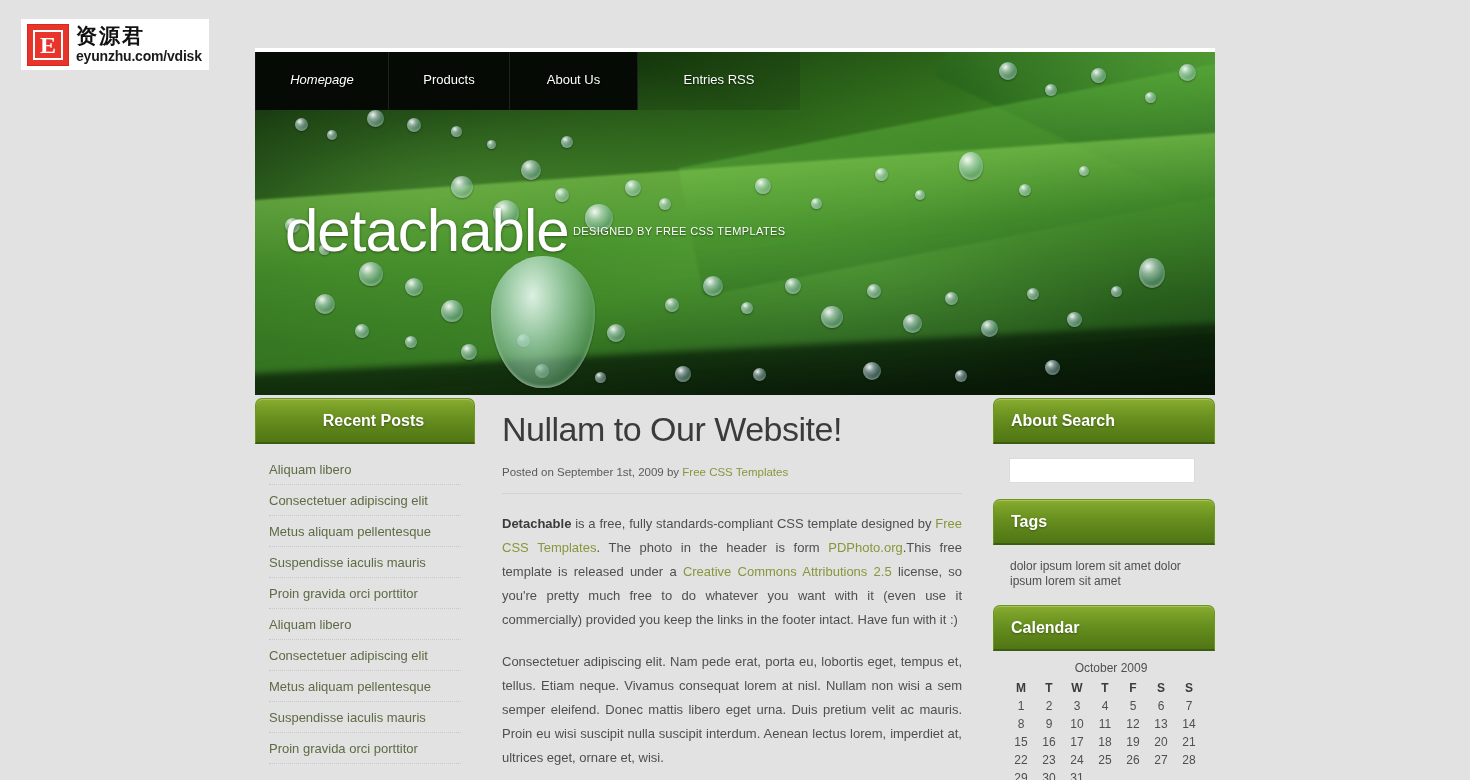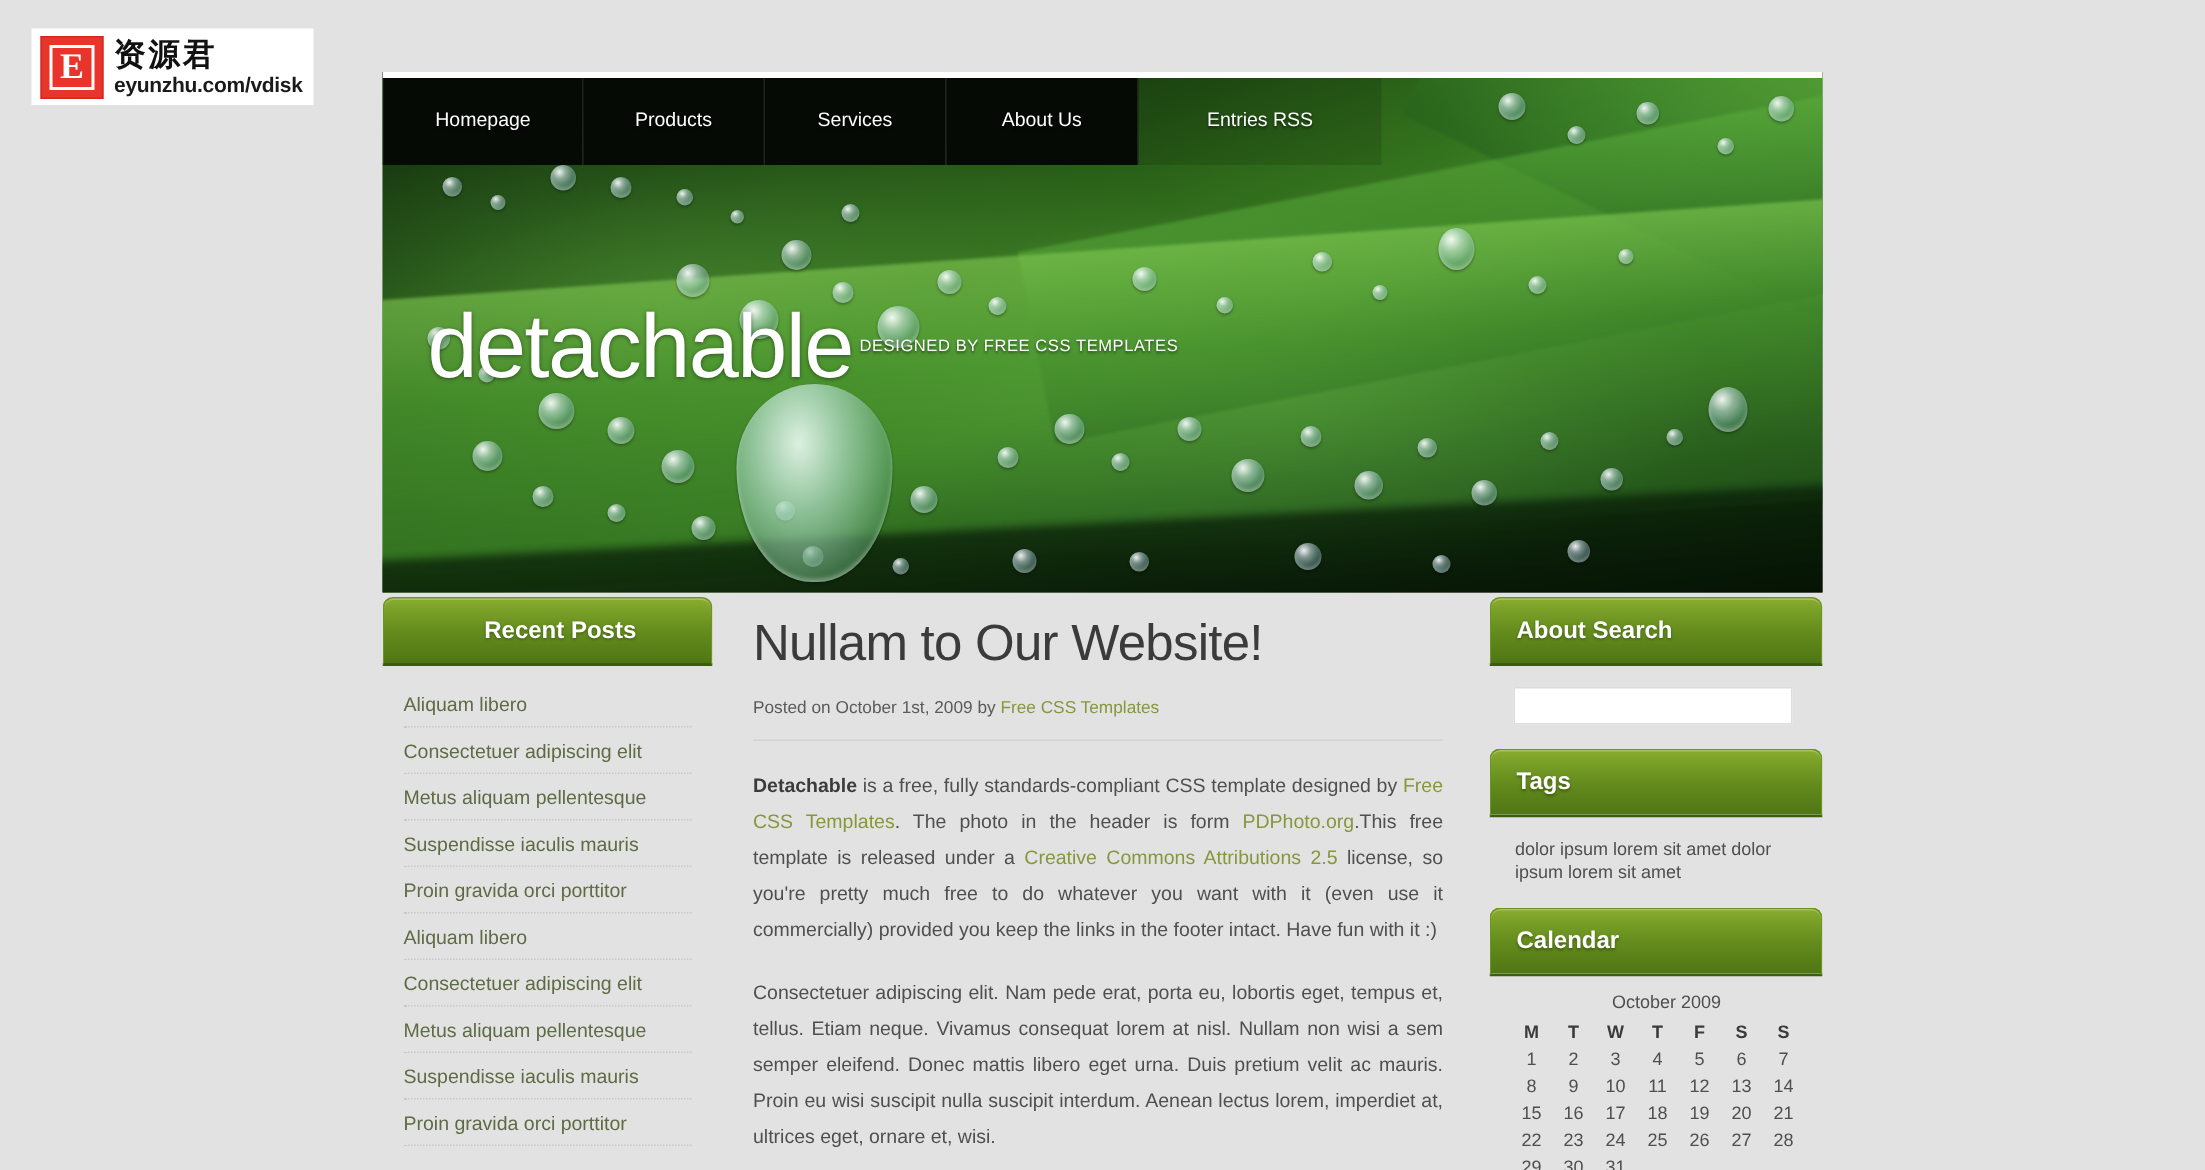--- a/index.html
+++ b/index.html
@@ -134,21 +134,21 @@
     height: 62px;
     display: flex; align-items: center; justify-content: center;
     color: #ffffff;
     font-size: 13px;
     text-decoration: none;
     border-right: 1px solid rgba(255,255,255,0.10);
     text-shadow: 0 1px 2px rgba(0,0,0,0.6);
     cursor: pointer;
   }
   .menu-item.opaque { background: #050a04; }
-  .menu-item.opaque:first-child { border-left: 1px solid rgba(255,255,255,0.06); }
+  .menu-item.opaque:first-child { border-left: 1px solid rgba(255,255,255,0.06); font-style: italic; }
   .menu-item.translucent { background: rgba(0,0,0,0.12); border-right: none; }
   #menu-strip-top {
     position: absolute; left: 0; top: 0; width: 960px; height: 4px;
     background: #ffffff; z-index: 9;
   }
 
   
   #content-row {
     position: absolute; left: 255px; top: 398px;
     width: 960px;
@@ -348,21 +348,20 @@
       <div class="drop" style="left:790px; top:312px; width:15px; height:15px;"></div>
       <div class="drop" id="drop-big"></div>
 
       <div id="header-title">detachable</div>
       <div id="header-tagline">DESIGNED BY FREE CSS TEMPLATES</div>
 
       <div id="menu-strip-top"></div>
       <nav id="menu">
         <a class="menu-item opaque" style="width:134px;">Homepage</a>
         <a class="menu-item opaque" style="width:121px;">Products</a>
-        <a class="menu-item opaque" style="width:121px;">Services</a>
         <a class="menu-item opaque" style="width:128px;">About Us</a>
         <a class="menu-item translucent" style="width:162px;">Entries RSS</a>
       </nav>
     </div>
   </div>
 
   <div id="content-row">
 
     <aside id="sidebar-left">
       <div class="box-head" id="recent-posts-head">
@@ -398,21 +397,21 @@
           </li>
         <li>
             <a>Proin gravida orci porttitor</a>
           </li>
       </ul>
     </aside>
 
     <main id="main-content">
       <h1 id="post-title">Nullam to Our Website!</h1>
       <p id="post-meta">
-        <span>Posted on October 1st, 2009 by </span><a>Free CSS Templates</a>
+        <span>Posted on September 1st, 2009 by </span><a>Free CSS Templates</a>
       </p>
       <p class="post-para">
         <b>Detachable</b><span> is a free, fully standards-compliant CSS template designed by </span><a>Free CSS Templates</a><span>. The photo in the header is form </span><a>PDPhoto.org</a><span>.This free template is released under a </span><a>Creative Commons Attributions 2.5</a><span> license, so you're pretty much free to do whatever you want with it (even use it commercially) provided you keep the links in the footer intact. Have fun with it :)</span>
       </p>
       <p class="post-para">Consectetuer adipiscing elit. Nam pede erat, porta eu, lobortis eget, tempus et, tellus. Etiam neque. Vivamus consequat lorem at nisl. Nullam non wisi a sem semper eleifend. Donec mattis libero eget urna. Duis pretium velit ac mauris. Proin eu wisi suscipit nulla suscipit interdum. Aenean lectus lorem, imperdiet at, ultrices eget, ornare et, wisi.</p>
     </main>
 
     <aside id="sidebar-right">
       <div class="box-head" id="site-search-head">
         <span class="box-head-title">About Search</span>

